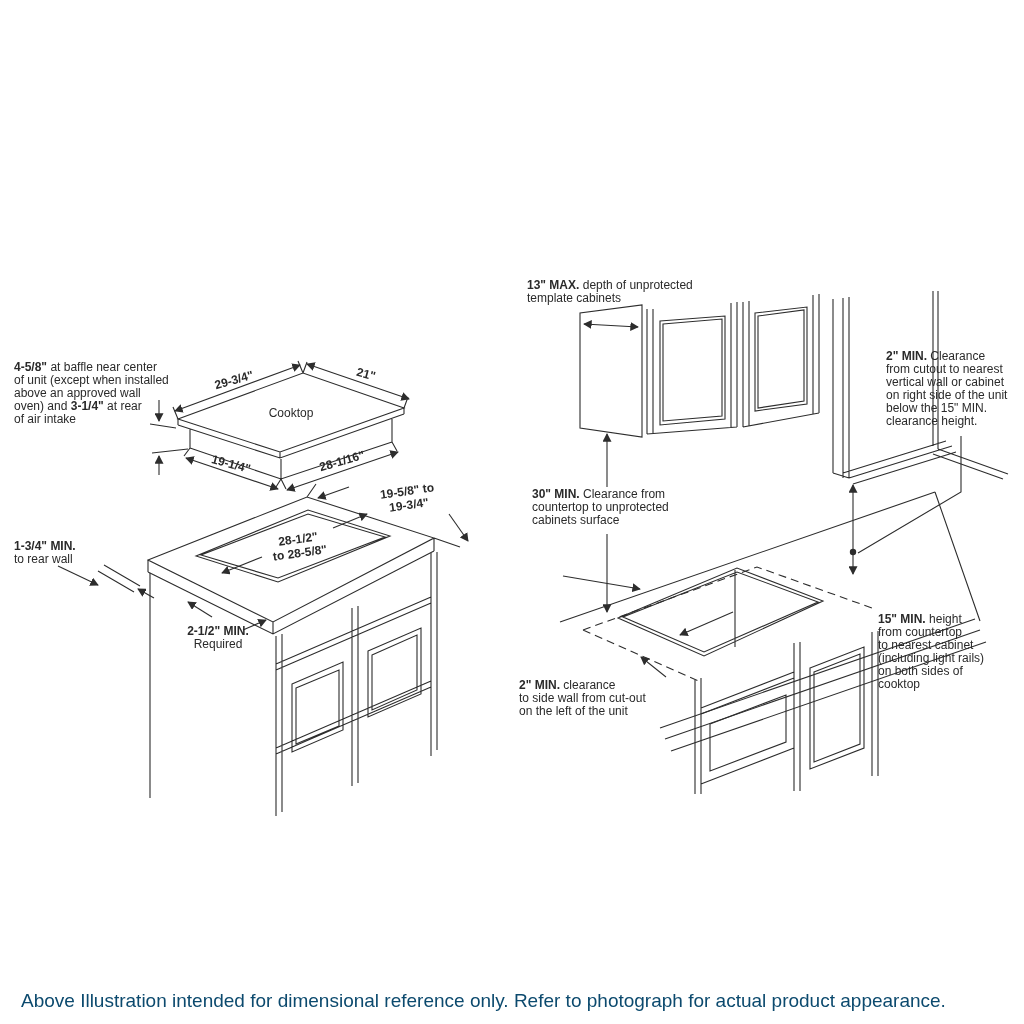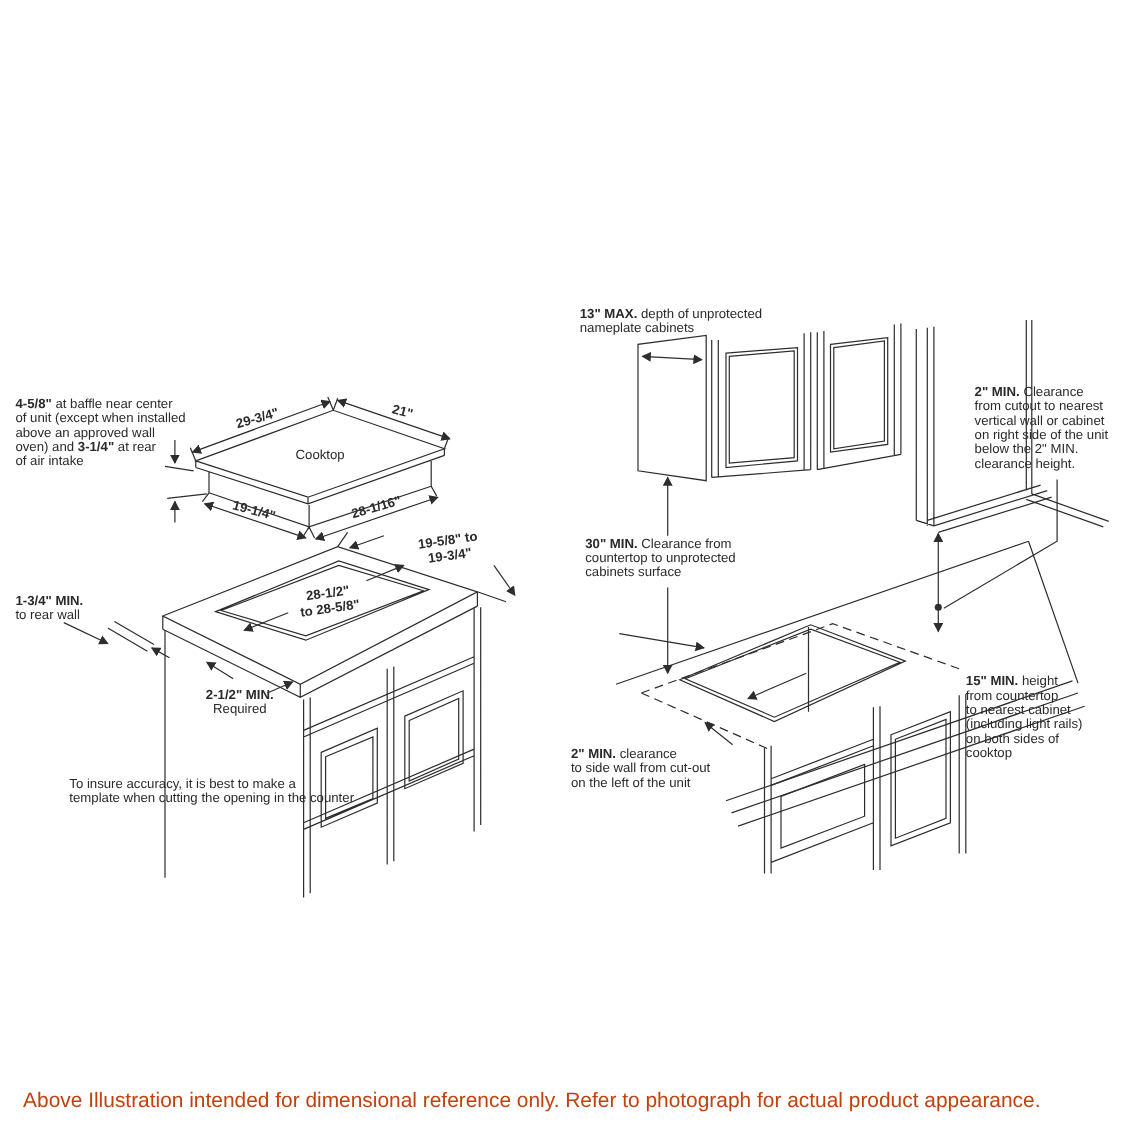--- a/index.html
+++ b/index.html
@@ -5,21 +5,21 @@
   html,body{margin:0;padding:0;background:#ffffff;}
   #page{position:relative;width:1024px;height:1024px;background:#ffffff;overflow:hidden;
         font-family:"Liberation Sans",sans-serif;color:#2a2a2a;}
   #art{position:absolute;left:0;top:0;}
   .lbl{position:absolute;font-size:12px;line-height:13px;white-space:pre-line;color:#2a2a2a;}
   .b{font-weight:bold;}
   .ctr{text-align:center;}
   .dim{position:absolute;font-size:12px;font-weight:bold;white-space:pre-line;text-align:center;
        transform:translate(-50%,-50%) rotate(var(--r,0deg));color:#2a2a2a;}
   .dim.normal{font-weight:normal;}
-  #caption{position:absolute;left:21px;top:990px;font-size:19px;color:#c2410c;white-space:nowrap;}
+  #caption{position:absolute;left:21px;top:990px;font-size:19px;color:#0c4a6e;white-space:nowrap;}
 </style>
 </head>
 <body>
 
 <div id="page">
 
   <svg id="art" width="1024" height="1024" viewBox="0 0 1024 1024" fill="none" stroke="#2d2d2d" stroke-width="1.1">
     <defs>
       <marker id="ah" viewBox="0 0 10 10" refX="8.5" refY="5" markerWidth="9" markerHeight="9" markerUnits="userSpaceOnUse" orient="auto-start-reverse">
         <path d="M0,0 L9.5,5 L0,10 Z" fill="#2d2d2d" stroke="none"></path>
@@ -130,31 +130,29 @@
 19-3/4"</div>
   <div class="dim" style="left:299px;top:546px;--r:-8deg">28-1/2"
 to 28-5/8"</div>
 
   <div class="lbl" style="left:14px;top:540px"><span class="b">1-3/4" MIN.</span><span>
 to rear wall</span></div>
 
   <div class="lbl ctr" style="left:175px;top:625px;width:86px"><span class="b">2-1/2" MIN.</span><span>
 Required</span></div>
 
-  <div class="lbl" style="left:63px;top:706px">To insure accuracy, it is best to make a
-template when cutting the opening in the counter</div>
 
   <div class="lbl" style="left:527px;top:279px"><span class="b">13" MAX.</span><span> depth of unprotected
-nameplate cabinets</span></div>
+template cabinets</span></div>
 
   <div class="lbl" style="left:886px;top:350px"><span class="b">2" MIN.</span><span> Clearance
 from cutout to nearest
 vertical wall or cabinet
 on right side of the unit
-below the 2" MIN.
+below the 15" MIN.
 clearance height.</span></div>
 
   <div class="lbl" style="left:532px;top:488px"><span class="b">30" MIN.</span><span> Clearance from
 countertop to unprotected
 cabinets surface</span></div>
 
 
   <div class="lbl" style="left:519px;top:679px"><span class="b">2" MIN.</span><span> clearance
 to side wall from cut-out
 on the left of the unit</span></div>

